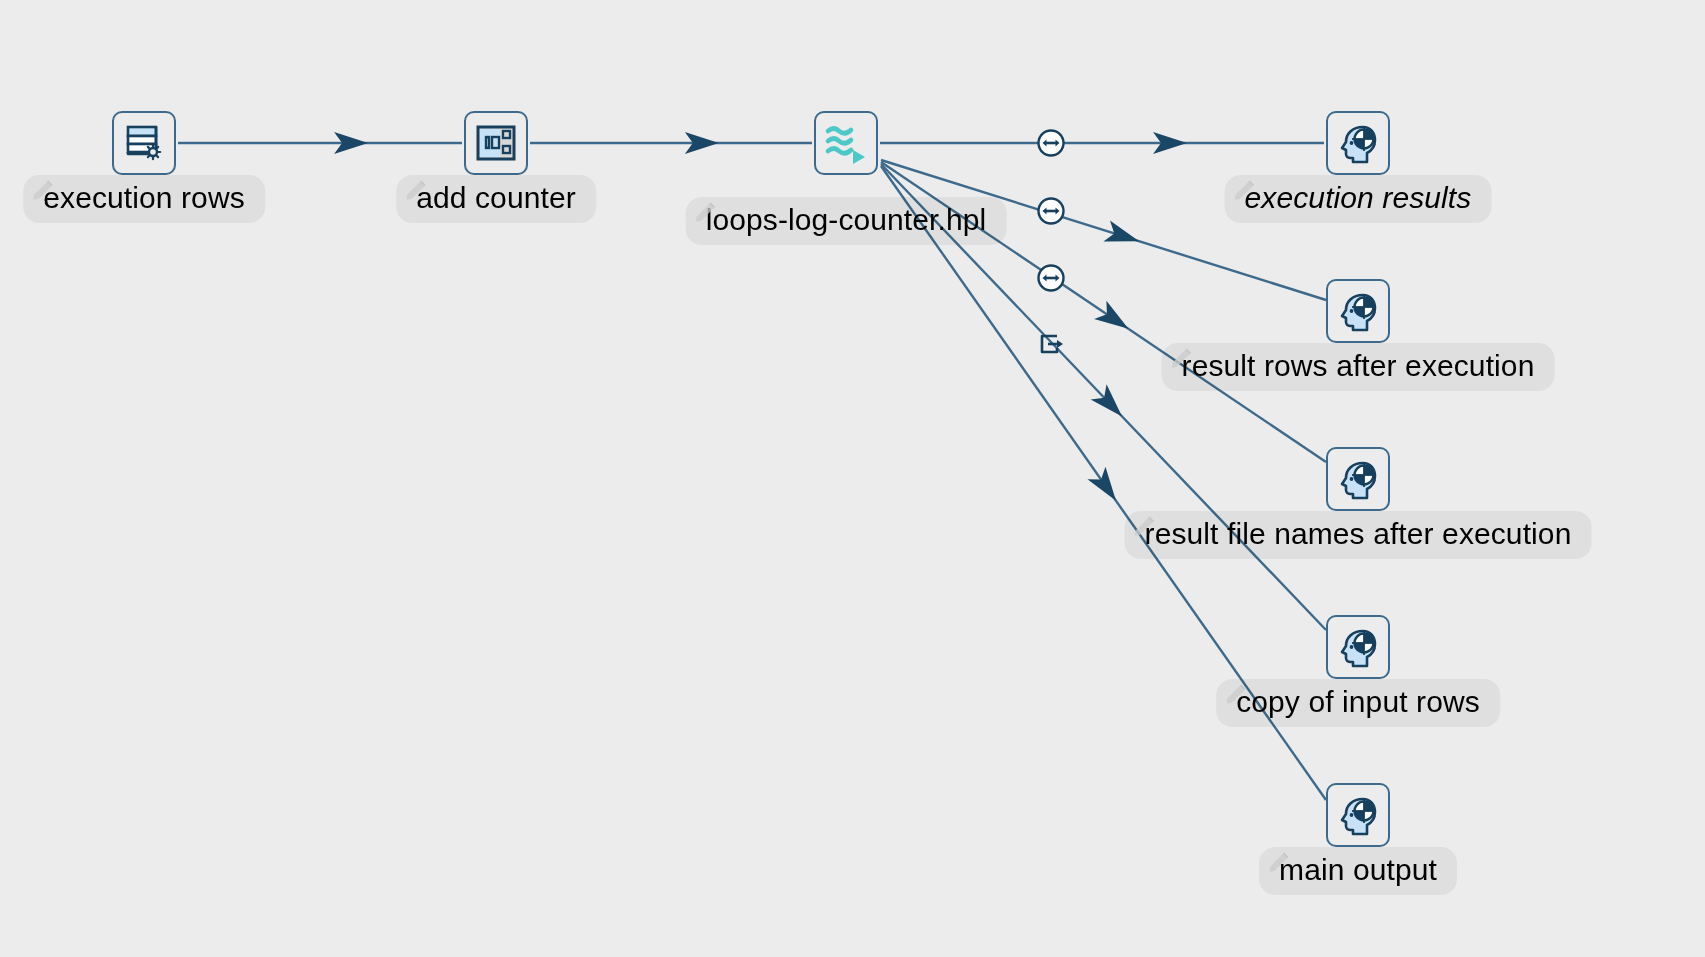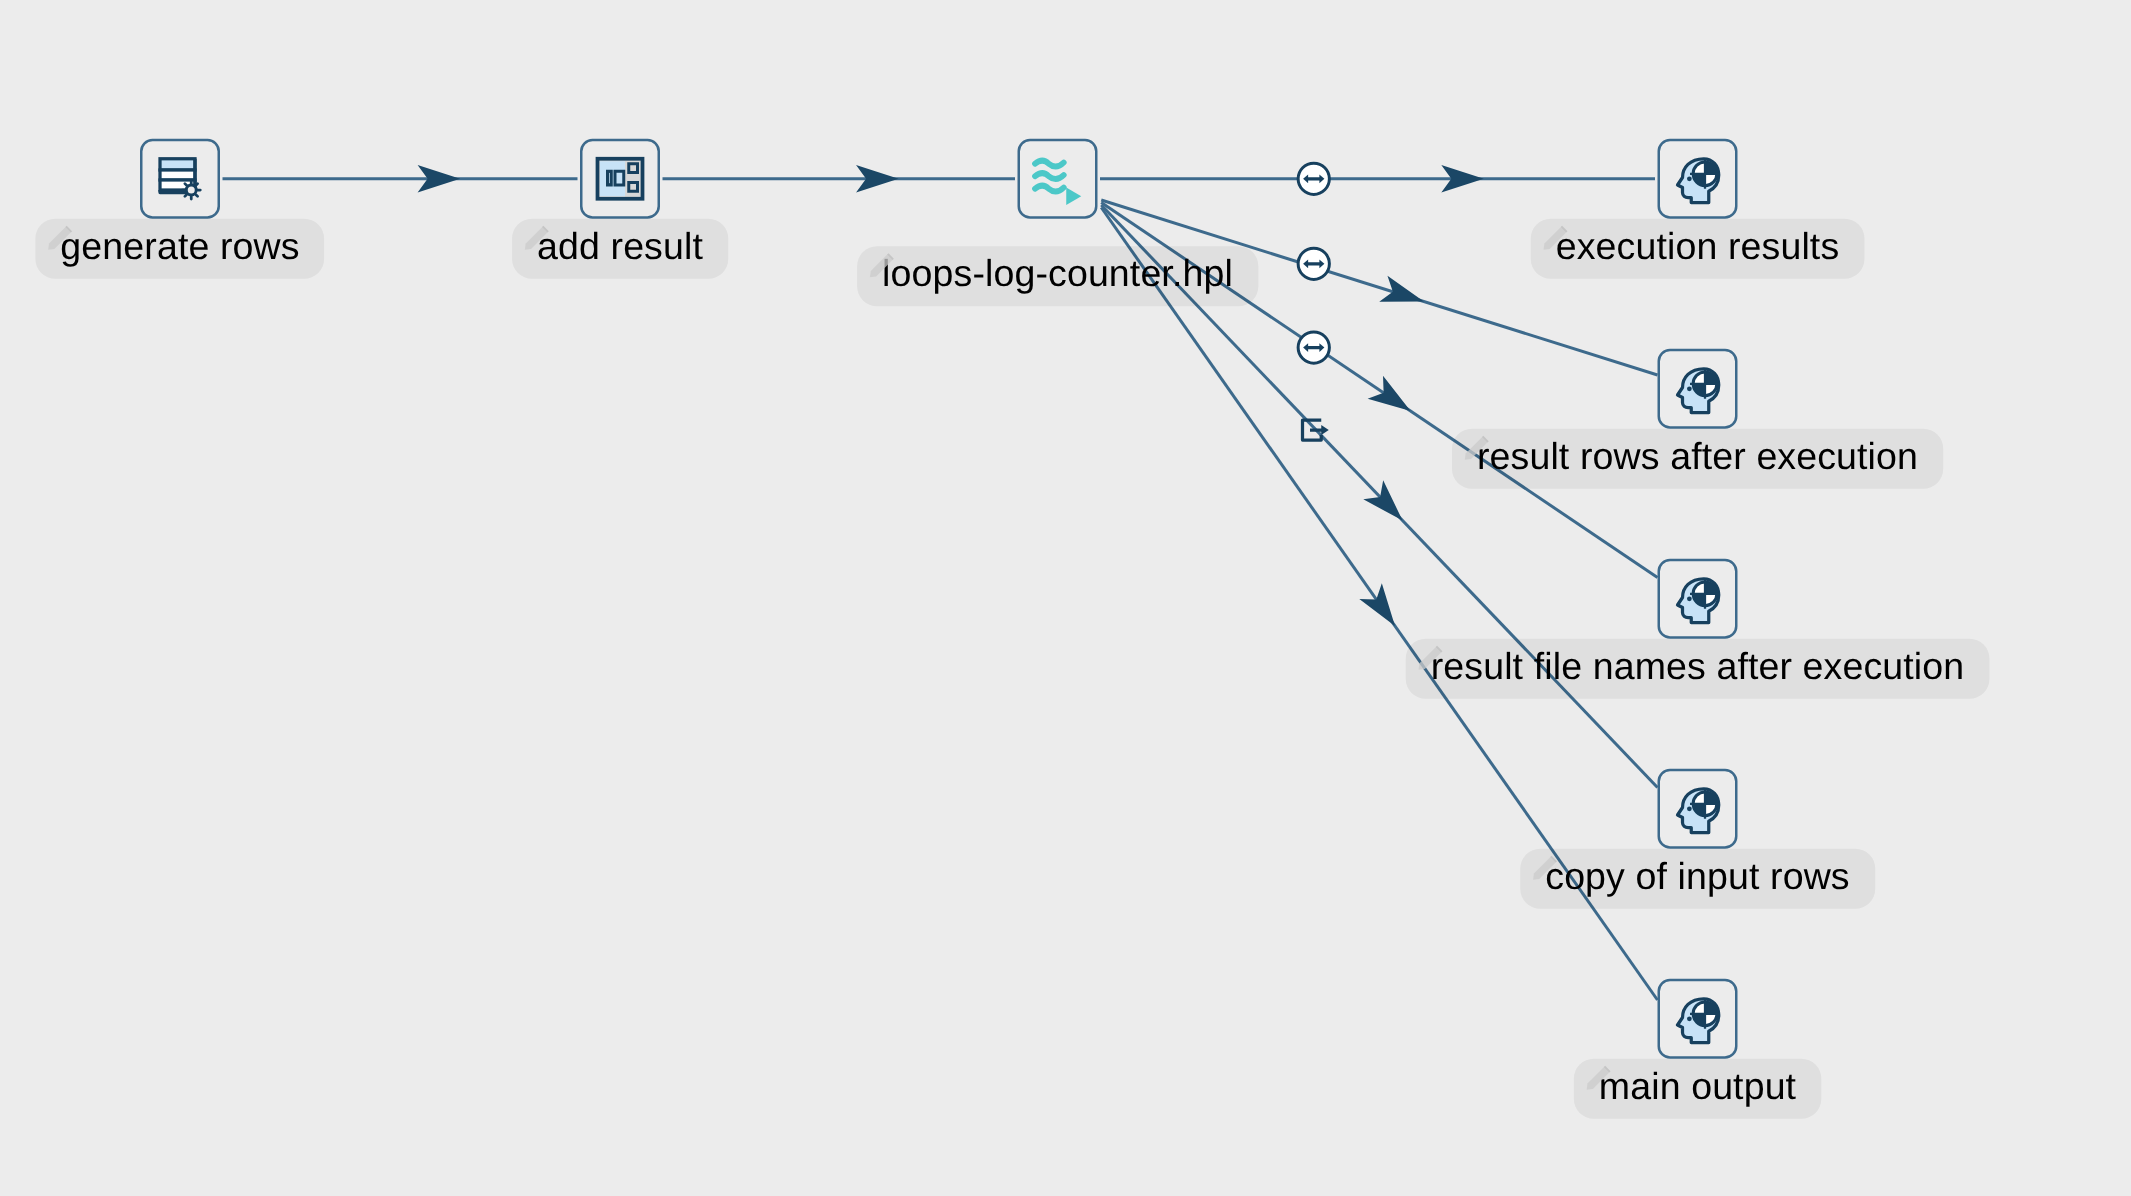--- a/index.html
+++ b/index.html
@@ -243,40 +243,40 @@
       <line x1="12" y1="15" x2="24" y2="15" stroke="#17405e" stroke-width="2.6"></line>
       <path d="M21 11 L27 15 L21 19 Z" fill="#17405e"></path>
     </svg>
   </div>
 
   <div class="label" style="left:144px;top:175px;">
     <svg class="pencil" viewBox="0 0 24 24">
       <path d="M3 21 L3.6 16.4 L16.2 3.8 L20.2 7.8 L7.6 20.4 Z" fill="#cccccc"></path>
       <path d="M16.2 3.8 L20.2 7.8" stroke="#bdbdbd" stroke-width="1.4"></path>
     </svg>
-    <span>generate rows</span>
+    <span>execution rows</span>
   </div>
 
   <div class="label" style="left:496px;top:175px;">
     <svg class="pencil" viewBox="0 0 24 24">
       <path d="M3 21 L3.6 16.4 L16.2 3.8 L20.2 7.8 L7.6 20.4 Z" fill="#cccccc"></path>
       <path d="M16.2 3.8 L20.2 7.8" stroke="#bdbdbd" stroke-width="1.4"></path>
     </svg>
-    <span>add result</span>
+    <span>add counter</span>
   </div>
 
   <div class="label" style="left:846px;top:175px;margin-top:22px;">
     <svg class="pencil" viewBox="0 0 24 24">
       <path d="M3 21 L3.6 16.4 L16.2 3.8 L20.2 7.8 L7.6 20.4 Z" fill="#cccccc"></path>
       <path d="M16.2 3.8 L20.2 7.8" stroke="#bdbdbd" stroke-width="1.4"></path>
     </svg>
     <span>loops-log-counter.hpl</span>
   </div>
 
-  <div class="label" style="left:1358px;top:175px;">
+  <div class="label" style="left:1358px;top:175px;font-style:italic;">
     <svg class="pencil" viewBox="0 0 24 24">
       <path d="M3 21 L3.6 16.4 L16.2 3.8 L20.2 7.8 L7.6 20.4 Z" fill="#cccccc"></path>
       <path d="M16.2 3.8 L20.2 7.8" stroke="#bdbdbd" stroke-width="1.4"></path>
     </svg>
     <span>execution results</span>
   </div>
 
   <div class="label" style="left:1358px;top:343px;">
     <svg class="pencil" viewBox="0 0 24 24">
       <path d="M3 21 L3.6 16.4 L16.2 3.8 L20.2 7.8 L7.6 20.4 Z" fill="#cccccc"></path>

